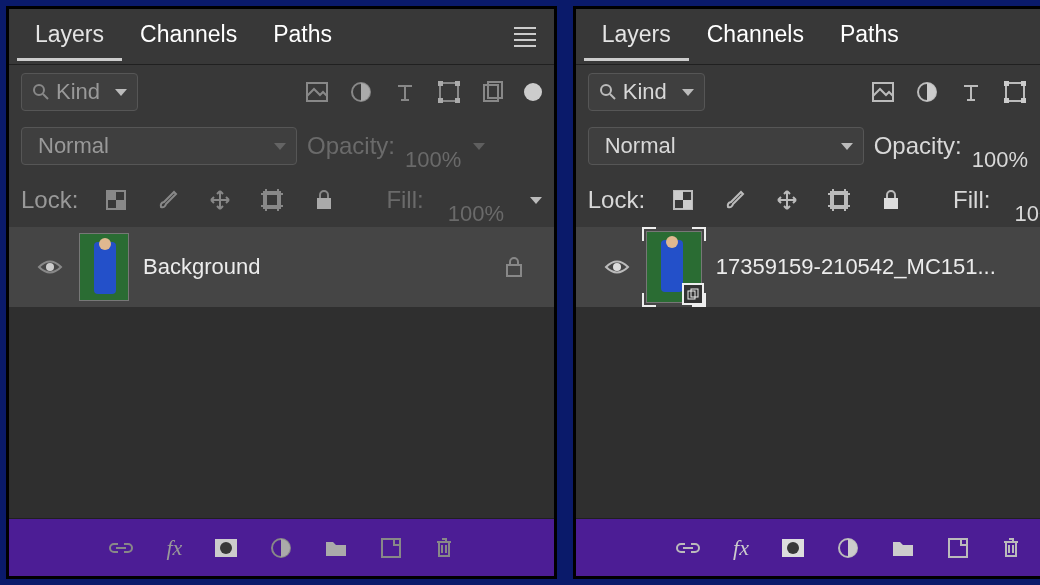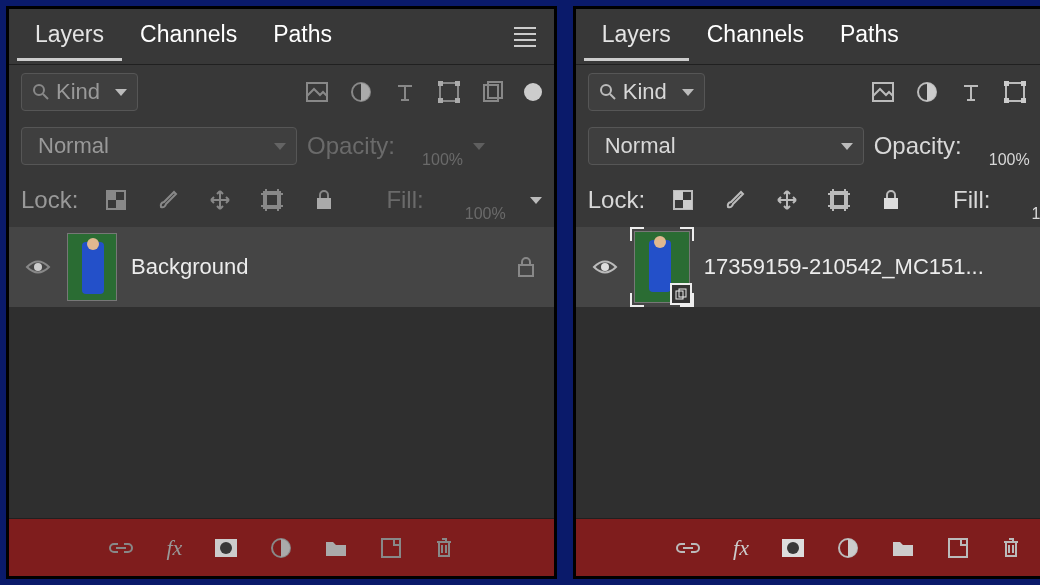--- a/index.html
+++ b/index.html
@@ -14,41 +14,41 @@
   .menu-lines{display:flex;flex-direction:column;gap:4px;padding:6px 10px;cursor:pointer;}
   .menu-lines span{display:block;width:22px;height:2px;background:#ccc;}
   .row{display:flex;align-items:center;height:54px;padding:0 12px;gap:10px;}
   .sel{display:flex;align-items:center;height:38px;padding:6px 10px;border:1px solid #565656;border-radius:4px;background:#3f3f3f;}
   .sel .lbl{font-size:22px;margin:0 6px;}
   .chev{width:0;height:0;border-left:6px solid transparent;border-right:6px solid transparent;border-top:7px solid #bbb;display:inline-block;}
   .spacer{flex:1;}
   .icon{width:28px;height:28px;display:flex;align-items:center;justify-content:center;}
   svg{display:block;}
   .opacity-lbl{font-size:24px;}
-  .value{font-size:16px;min-width:58px;text-align:right;margin-top:28px;}
+  .value{font-size:22px;min-width:58px;text-align:left;margin-top:28px;}
   .dim .value,.dim .opacity-lbl.greyed{color:#6a6a6a;}
   .dim .row2 .chev{opacity:.3;}
   .rowB{height:54px;gap:24px;}
   .layer-area{flex:1;background:#2f2f2f;overflow:hidden;}
-  .layer{display:flex;align-items:center;height:80px;background:#454545;padding:0 14px;gap:14px;}
+  .layer{display:flex;align-items:center;height:80px;background:#454545;padding:0 26px;gap:14px;}
   .eye{width:30px;display:flex;justify-content:center;}
   .thumb{width:50px;height:68px;background:linear-gradient(#2a6c33,#2a6c33);border:1px solid #777;position:relative;display:flex;align-items:center;justify-content:center;}
   .thumb.so{width:56px;height:72px;}
   .thumb .person{position:absolute;top:8px;left:14px;width:22px;height:52px;background:#2350c9;border-radius:4px;}
   .thumb .head{position:absolute;top:4px;left:19px;width:12px;height:12px;background:#e0b890;border-radius:50%;}
   .smart-obj-wrap{position:relative;}
   [data-name="smart-object-corners"]{position:absolute;inset:-4px;pointer-events:none;}
   [data-name="smart-object-corners"] i{position:absolute;width:14px;height:14px;border:2px solid #eee;}
   [data-name="smart-object-corners"] i.tl{top:0;left:0;border-right:none;border-bottom:none;}
   [data-name="smart-object-corners"] i.tr{top:0;right:0;border-left:none;border-bottom:none;}
   [data-name="smart-object-corners"] i.bl{bottom:0;left:0;border-right:none;border-top:none;}
   [data-name="smart-object-corners"] i.br{bottom:0;right:0;border-left:none;border-top:none;}
   .so-badge{position:absolute;bottom:-2px;right:-2px;width:22px;height:22px;background:#333;border:2px solid #eee;display:flex;align-items:center;justify-content:center;}
   .layer-name{font-size:22px;color:#ececec;flex:1;white-space:nowrap;overflow:hidden;text-overflow:ellipsis;}
-  .bottom{height:58px;display:flex;align-items:center;justify-content:center;gap:32px;border-top:1px solid #202020;background:#7f1d1d;}
+  .bottom{height:58px;display:flex;align-items:center;justify-content:center;gap:32px;border-top:1px solid #202020;background:#4c1d95;}
   .ico-stroke{stroke:#bbb;fill:none;stroke-width:2;}
   .dim .ico-stroke{stroke:#888;}
   .filt-row .icon{width:34px;}
   .circle-toggle{width:18px;height:18px;border-radius:50%;background:#ccc;margin-left:4px;}
   .sel-wide{flex:1;max-width:276px;}
 </style>
 </head>
 <body>
 
 <div class="panel dim" data-name="layers-panel">

